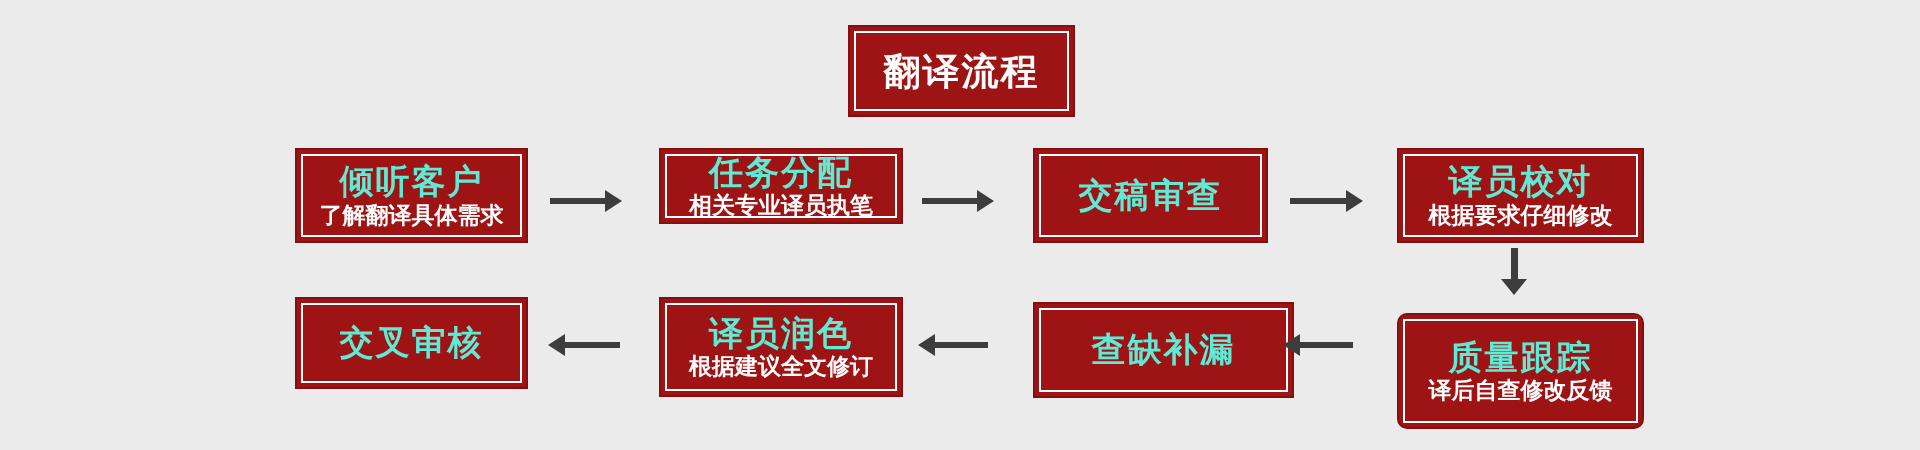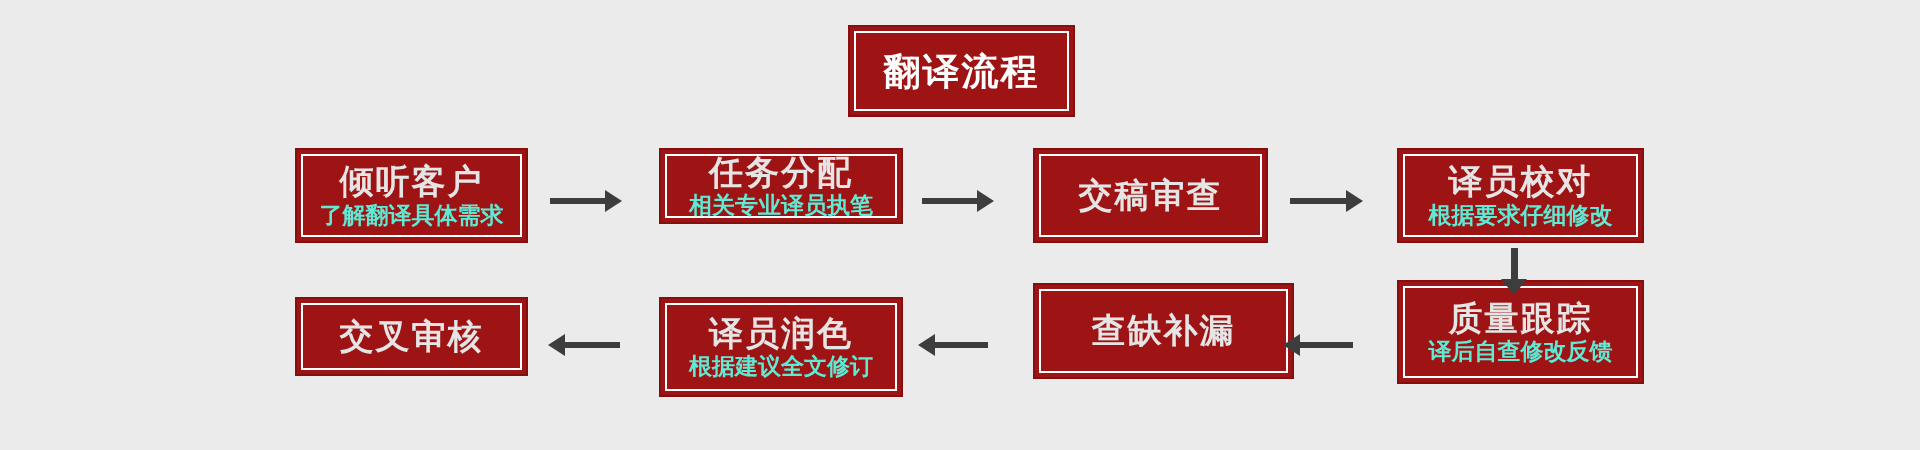--- a/index.html
+++ b/index.html
@@ -44,29 +44,29 @@
     height: 92px;
   }
   .title-text {
     color: #ffffff;
     font-size: 37px;
     font-weight: bold;
     letter-spacing: 2px;
     line-height: 1;
   }
   .step-title {
-    color: #e5e5e5;
+    color: #5eead4;
     font-size: 34px;
     font-weight: bold;
     letter-spacing: 2px;
     line-height: 1.1;
     white-space: nowrap;
   }
   .step-sub {
-    color: #5eead4;
+    color: #ffffff;
     font-size: 23px;
     font-weight: bold;
     line-height: 1.1;
     white-space: nowrap;
   }
   
   .arrow-h {
     position: absolute;
     height: 22px;
     display: flex;
@@ -139,40 +139,40 @@
     </div>
   </div>
 
   <div class="box" style="left:1397px; top:148px; width:247px; height:95px;">
     <div class="box-inner">
       <div class="step-title">译员校对</div>
       <div class="step-sub">根据要求仔细修改</div>
     </div>
   </div>
 
-  <div class="box" style="left:295px; top:297px; width:233px; height:79px;">
+  <div class="box" style="left:295px; top:297px; width:233px; height:92px;">
     <div class="box-inner">
       <div class="step-title">交叉审核</div>
     </div>
   </div>
 
   <div class="box" style="left:659px; top:297px; width:244px; height:100px;">
     <div class="box-inner">
       <div class="step-title">译员润色</div>
       <div class="step-sub">根据建议全文修订</div>
     </div>
   </div>
 
-  <div class="box" style="left:1033px; top:283px; width:261px; height:96px;">
+  <div class="box" style="left:1033px; top:302px; width:261px; height:96px;">
     <div class="box-inner">
       <div class="step-title">查缺补漏</div>
     </div>
   </div>
 
-  <div class="box" style="left:1397px; top:280px; width:247px; height:104px;">
+  <div class="box" style="left:1397px; top:313px; width:247px; height:116px;border-radius:10px;">
     <div class="box-inner">
       <div class="step-title">质量跟踪</div>
       <div class="step-sub">译后自查修改反馈</div>
     </div>
   </div>
 
   <div class="arrow-h" style="left:550px; top:190px; width:72px;">
     <div class="shaft"></div>
       <div class="head-right"></div>
   </div>

